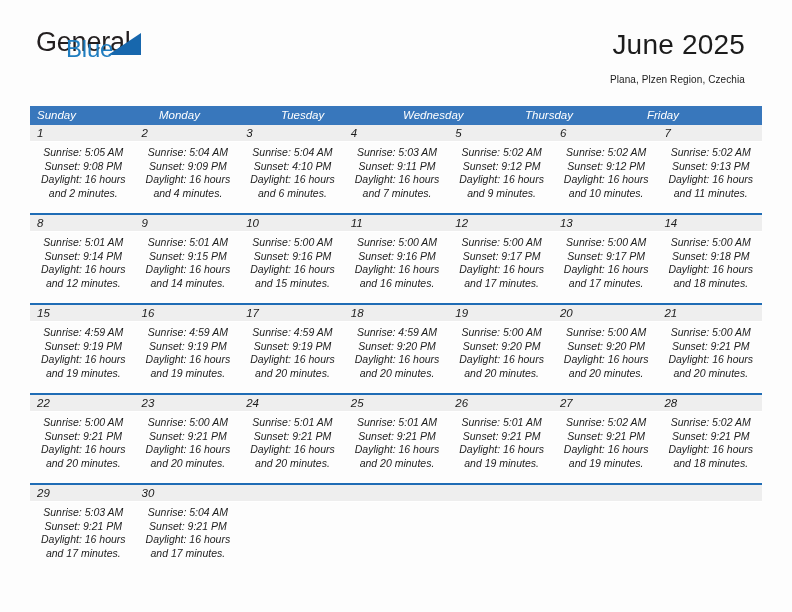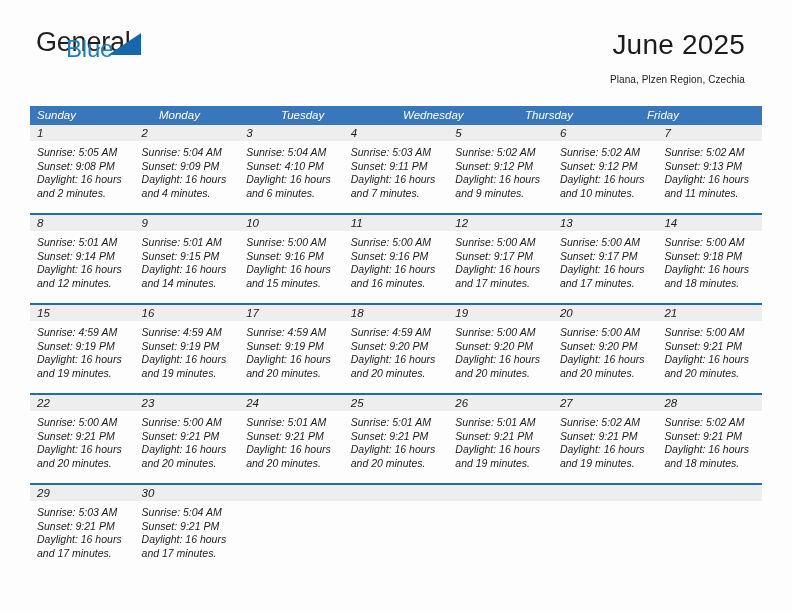--- a/index.html
+++ b/index.html
@@ -134,20 +134,21 @@
   }
   .day-number {
     font-size: 11.5px;
     color: #1c1c1c;
     line-height: 17px;
     padding-left: 7px;
     display: block;
   }
   .day-body {
     padding: 4px 5px 0 7px;
+    text-align: center;
   }
   .day-line {
     font-size: 10.5px;
     color: #1c1c1c;
     line-height: 13.6px;
     white-space: nowrap;
   }
 </style>
 </head>
 <body>

